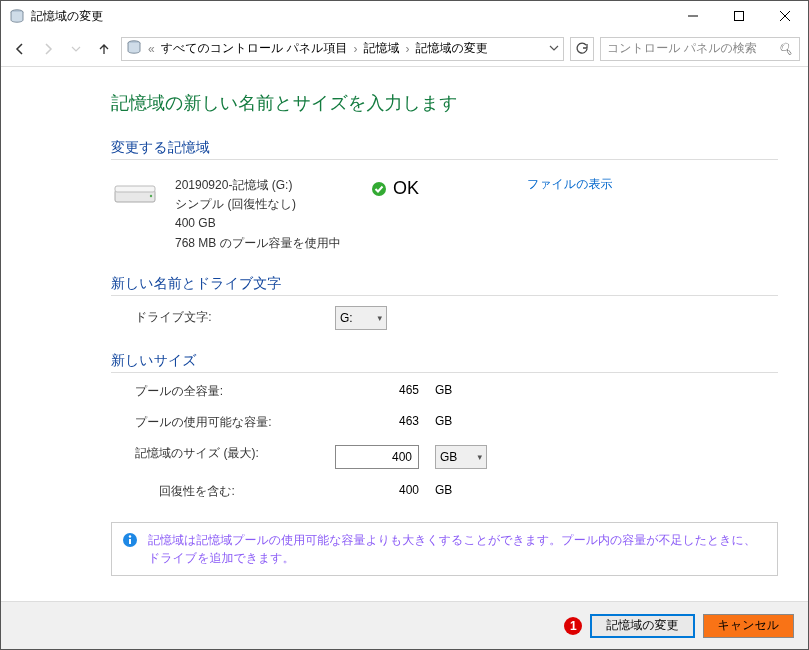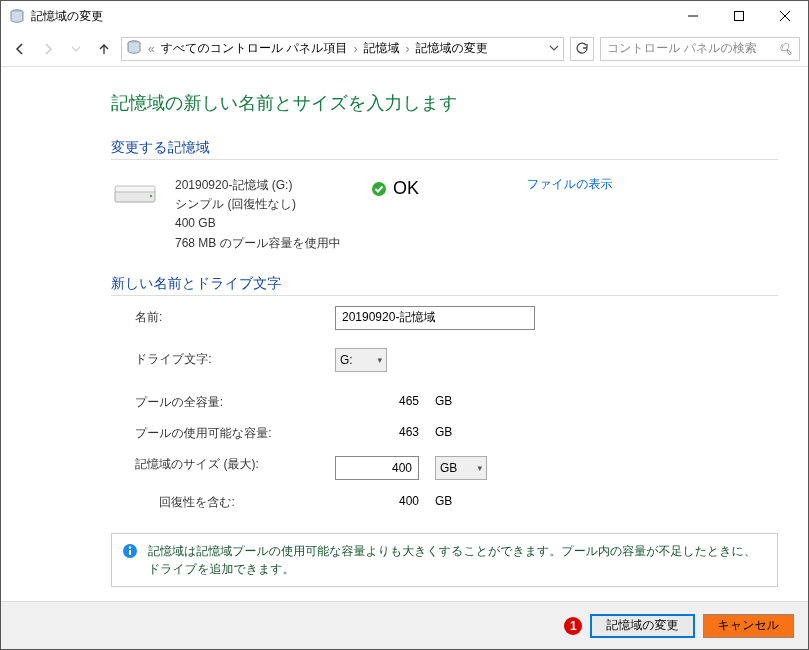--- a/index.html
+++ b/index.html
@@ -33,21 +33,21 @@
 .link { color: #0066cc; font-size: 12px; cursor: pointer; font-family: Liberation Serif, serif; }
 .form-row { display: flex; align-items: center; font-size: 12px; margin-bottom: 18px; padding-left: 24px; }
 .form-label { width: 200px; color: #333; }
 .text-input { width: 200px; height: 24px; border: 1px solid #888; padding: 2px 6px; font-size: 12px; }
 .select-small { width: 52px; height: 24px; border: 1px solid #aaa; background: #efefef; padding: 0 4px; font-size: 12px; display: flex; align-items: center; justify-content: space-between; }
 .size-row { display: flex; align-items: flex-start; font-size: 12px; margin-bottom: 14px; padding-left: 24px; }
 .size-label { width: 200px; color: #333; }
 .size-value { width: 100px; text-align: right; padding-right: 16px; }
 .size-unit { width: 40px; }
 .num-input { width: 100px; height: 24px; border: 1px solid #888; padding: 2px 6px; font-size: 12px; text-align: right; }
-.infobox { border: 1px solid #ccc; padding: 8px 10px; display: flex; gap: 10px; font-size: 12px; color: #14532d; margin-right: 30px; line-height: 1.5; }
+.infobox { border: 1px solid #ccc; padding: 8px 10px; display: flex; gap: 10px; font-size: 12px; color: #8b5cf6; margin-right: 30px; line-height: 1.5; }
 .infobox .iicon { width: 16px; height: 16px; flex-shrink: 0; margin-top: 1px; }
 .footer { height: 48px; border-top: 1px solid #ddd; background: #f0f0f0; display: flex; align-items: center; justify-content: flex-end; padding: 0 14px; gap: 8px; }
 .badge { width: 18px; height: 18px; border-radius: 9px; background: #d00; color: #fff; font-size: 12px; display: flex; align-items: center; justify-content: center; font-weight: bold; }
 .btn { min-width: 90px; height: 24px; border: 1px solid #888; background: #f97316; font-size: 12px; padding: 0 14px; }
 .btn.primary { border: 2px solid #0078d7; background: #e9e9e9; }
 .drive-svg{display:block}
 .chev{font-size:9px;color:#555}
 </style>
 </head>
 <body>
@@ -155,33 +155,30 @@
               </svg></span>
           <span>OK</span>
         </div>
         <span class="link">ファイルの表示</span>
       </div>
     </div>
 
     <div class="section">
       <div class="section-title"><span>新しい名前とドライブ文字</span><div class="hr"></div></div>
       <div class="form-row">
-        <div class="form-label">名前:</div>
-        <input class="text-input" value="20190920-記憶域" style="">
-      </div>
-      <div class="form-row">
         <div class="form-label">ドライブ文字:</div>
         <div class="select-small">
             <span>G:</span>
             <span class="chev">▾</span>
           </div>
       </div>
     </div>
 
     <div class="section">
+      <div class="section-title"><span>新しいサイズ</span><div class="hr"></div></div>
       <div class="size-row">
         <div class="size-label">プールの全容量:</div>
         <div class="size-value">465</div>
         <div class="size-unit">GB</div>
       </div>
       <div class="size-row">
         <div class="size-label">プールの使用可能な容量:</div>
         <div class="size-value">463</div>
         <div class="size-unit">GB</div>
       </div>

